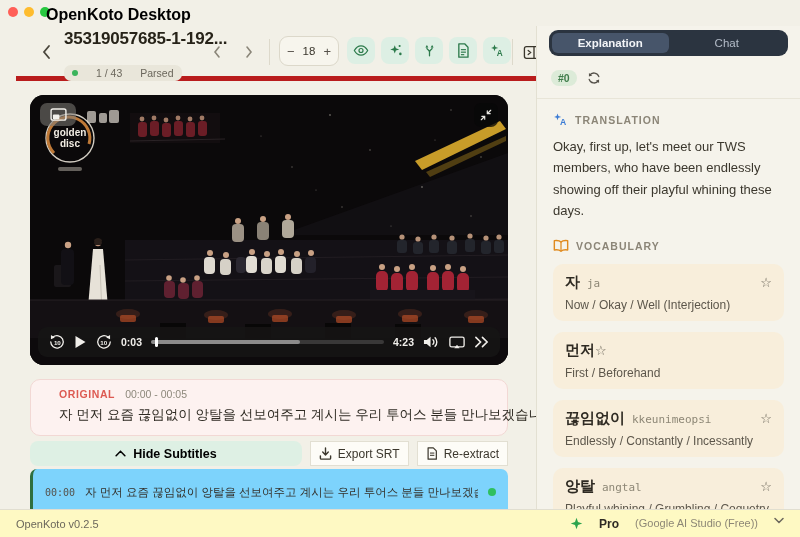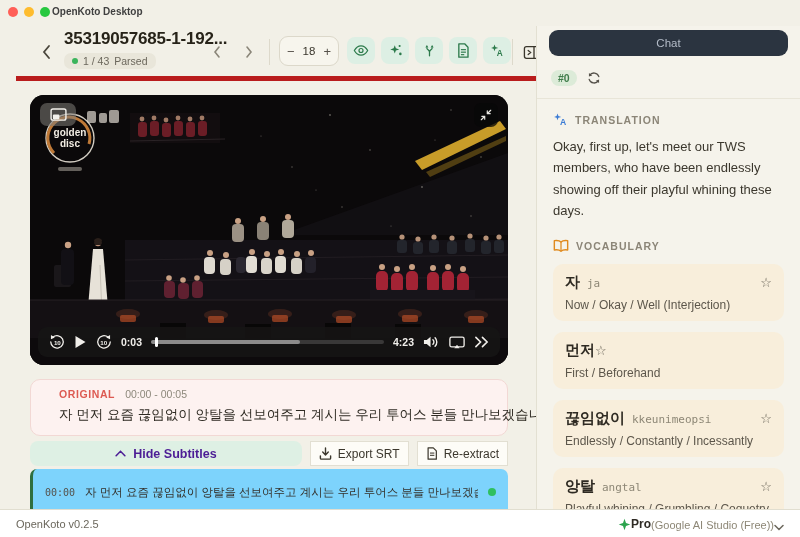--- a/index.html
+++ b/index.html
@@ -6,29 +6,29 @@
   html,body { width:800px; height:537px; overflow:hidden; }
   body { font-family:"Liberation Sans", sans-serif; background:#f2f0e7; color:#2e2a22; }
   #app { position:relative; width:800px; height:537px; overflow:hidden; }
 
   
   .titlebar { position:absolute; left:0; top:0; width:800px; height:26px; }
   .dot { position:absolute; top:7px; width:10px; height:10px; border-radius:50%; }
   .dot.r { left:8px;  background:#ff5f57; }
   .dot.y { left:24px; background:#febc2e; }
   .dot.g { left:40px; background:#28c840; }
-  .app-title { position:absolute; left:52px; top:6px; font-size:10px; font-weight:bold; color:#404040; }
+  .app-title { position:absolute; left:46px; top:6px; font-size:16px; font-weight:bold; color:#000000; }
 
   
   .left-header { position:absolute; left:16px; top:26px; width:536px; height:55px; border-bottom:5px solid #b91c1c; }
   .icon-plain { display:flex; align-items:center; justify-content:center; color:#4a463c; cursor:pointer; background:none; border:none; }
   .back-btn { position:absolute; left:18px; top:13px; width:24px; height:26px; }
   .title-block { position:absolute; left:48px; top:3px; }
   .doc-title { font-size:17px; font-weight:800; color:#272319; letter-spacing:-.2px; white-space:nowrap; }
-  .parse-badge { display:inline-flex; align-items:center; gap:5px; margin-top:4px; background:#e9e6da; border-radius:7px; padding:2px 8px; font-size:10.5px; color:#6b675c; }
+  .parse-badge { display:inline-flex; align-items:center; gap:18px; margin-top:16px; background:#e9e6da; border-radius:7px; padding:2px 8px; font-size:10.5px; color:#6b675c; }
   .parse-badge .gdot { width:6px; height:6px; border-radius:50%; background:#3bb45c; }
   .nav-chevrons { position:absolute; left:190px; top:13px; display:flex; gap:10px; }
   .nav-chevrons .icon-plain { width:22px; height:26px; color:#8b8679; }
   .vdiv { position:absolute; top:13px; width:1px; height:26px; background:#ddd9cb; }
   .stepper { position:absolute; left:263px; top:10px; width:60px; height:30px; border:1px solid #dcd8ca; background:#f7f5ed; border-radius:9px; display:flex; align-items:center; justify-content:space-between; padding:0 7px; }
   .stepper .st-btn { font-size:13px; color:#55514a; background:none; border:none; cursor:pointer; line-height:1; }
   .stepper .st-val { font-size:11.5px; color:#3a362c; }
   .tool-group { position:absolute; left:331px; top:11px; display:flex; gap:6px; }
   .tool-btn { width:28px; height:27px; border:none; border-radius:8px; background:#ddefe4; color:#2c7a4b; display:flex; align-items:center; justify-content:center; cursor:pointer; }
   .panel-toggle { position:absolute; left:503px; top:13px; width:24px; height:26px; color:#3a362c; }
@@ -46,21 +46,21 @@
 
   
   .original { position:absolute; left:30px; top:379px; width:478px; height:57px; background:#fdf2f0; border:1px solid #f2d8d4; border-radius:10px; padding:8px 28px; }
   .orig-row { display:flex; align-items:baseline; gap:10px; }
   .orig-label { font-size:10.5px; font-weight:800; letter-spacing:.6px; color:#dd5a52; }
   .orig-time { font-size:10.5px; color:#8d887b; }
   .orig-text { margin-top:6px; font-size:13.5px; color:#2e2a22; white-space:nowrap; }
 
   
   .actions { position:absolute; left:30px; top:441px; width:478px; height:25px; display:flex; gap:8px; }
-  .hide-btn { width:305px; border:none; border-radius:8px; background:#def0e4; color:#4c1d95; font-size:12.5px; font-weight:bold; display:flex; align-items:center; justify-content:center; gap:7px; cursor:pointer; }
+  .hide-btn { width:305px; border:none; border-radius:8px; background:#def0e4; color:#000000; font-size:12.5px; font-weight:bold; display:flex; align-items:center; justify-content:center; gap:7px; cursor:pointer; }
   .white-btn { flex:1; border:1px solid #e2dfd2; border-radius:0; background:#fdfcf7; color:#3b372d; font-size:12px; display:flex; align-items:center; justify-content:center; gap:6px; cursor:pointer; white-space:nowrap; padding:0 8px; }
 
   
   .subtitle-list { position:absolute; left:30px; top:469px; width:478px; height:40px; overflow:hidden; }
   .sub-item { height:46px; background:#7dd3fc; border-left:3px solid #2f6f3f; border-radius:7px; display:flex; align-items:center; gap:10px; padding:0 12px; cursor:pointer; }
   .sub-time { font-family:"DejaVu Sans Mono", monospace; font-size:10px; color:#55514a; }
   .sub-text { flex:1; font-size:11.5px; color:#33302a; white-space:nowrap; overflow:hidden; }
   .sub-dot { width:8px; height:8px; border-radius:50%; background:#2fbf5f; flex:none; }
 
   
@@ -78,23 +78,23 @@
   .trans-text { margin:9px 0 17px; font-size:13px; line-height:1.65; color:#3b372d; }
   .cards { display:flex; flex-direction:column; gap:11px; margin-top:11px; }
   .card { background:#f8eedb; border-radius:10px; padding:9px 12px; min-height:55px; }
   .card-top { display:flex; align-items:baseline; }
   .word { font-size:15px; font-weight:bold; color:#2e2a22; }
   .roman { font-family:"DejaVu Sans Mono", monospace; font-size:11px; color:#8d8776; margin-left:7px; flex:1; }
   .star { font-size:13px; color:#6b665a; background:none; border:none; cursor:pointer; line-height:1; }
   .def { margin-top:6px; font-size:12px; color:#5c564b; }
 
   
-  .statusbar { position:absolute; left:0; top:509px; width:800px; height:28px; background:#ffffff; border-top:1px solid #e1ded0; display:flex; align-items:center; justify-content:space-between; padding:0 16px; }
+  .statusbar { position:absolute; left:0; top:509px; width:800px; height:28px; background:#fef9c3; border-top:1px solid #e1ded0; display:flex; align-items:center; justify-content:space-between; padding:0 16px; }
   .version { font-size:11px; color:#6b675c; }
-  .model-picker { display:flex; align-items:flex-end; gap:0; background:none; border:none; cursor:pointer; }
+  .model-picker { display:flex; align-items:flex-start; gap:16px; background:none; border:none; cursor:pointer; }
   .model-tier { font-size:12px; font-weight:bold; color:#2e2a24; }
   .model-detail { font-size:11px; color:#8d8776; }
   svg { display:block; }
 </style>
 </head>
 <body>
 
 <div id="app">
 
   <div class="titlebar">
@@ -453,20 +453,21 @@
   <div class="subtitle-list">
     <div class="sub-item">
       <span class="sub-time">00:00</span>
       <span class="sub-text">자 먼저 요즘 끊임없이 앙탈을 선보여주고 계시는 우리 투어스 분들 만나보겠습니다.</span>
       <span class="sub-dot"></span>
     </div>
   </div>
 
   <div class="right-panel">
     <div class="tabs">
+      <button class="tab active">Explanation</button>
       <button class="tab">Chat</button>
     </div>
     <div class="segment-row">
       <span class="seg-badge">#0</span>
       <button class="icon-plain refresh-btn">
         <svg width="14" height="14" viewBox="0 0 16 16">
             <path d="M13.5 6.5A5.8 5.8 0 0 0 3 5M2.5 9.5A5.8 5.8 0 0 0 13 11" fill="none" stroke="currentColor" stroke-width="1.5" stroke-linecap="round"></path>
             <polygon points="2.2,2.2 2.2,6.2 6,5" fill="currentColor"></polygon>
             <polygon points="13.8,13.8 13.8,9.8 10,11" fill="currentColor"></polygon>
           </svg>

